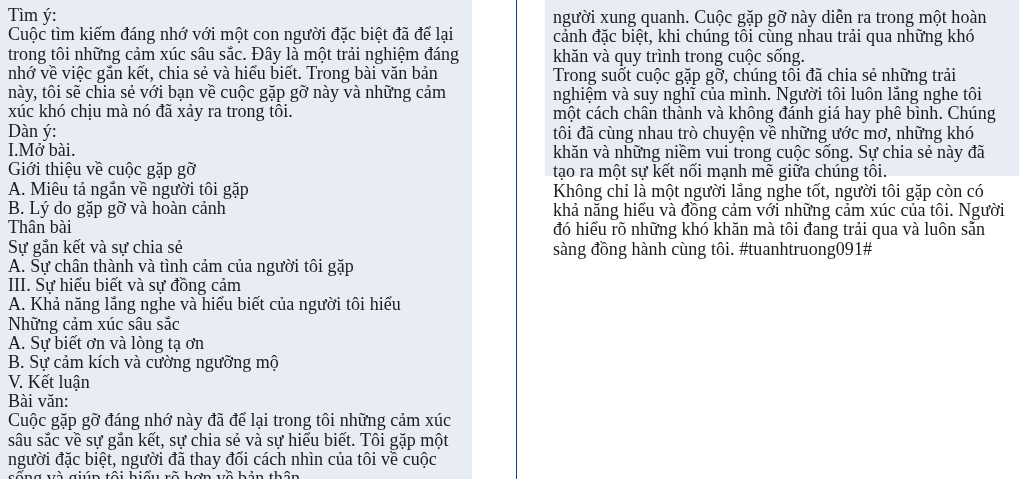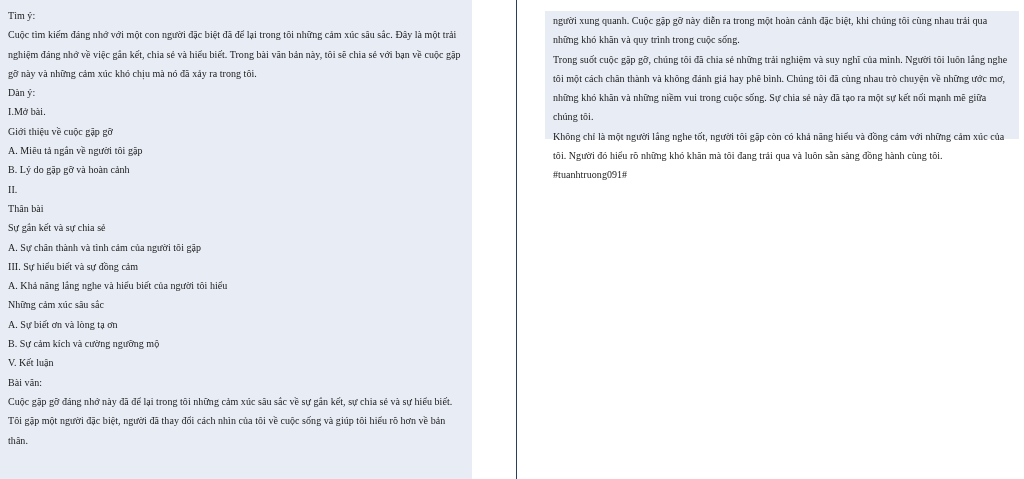--- a/index.html
+++ b/index.html
@@ -18,38 +18,37 @@
     width: 1024px;
     height: 479px;
     background: #ffffff;
   }
   .column {
     position: absolute;
     box-sizing: border-box;
     background: #e8ecf5;
     color: #1b1b1b;
     font-family: "Liberation Serif", serif;
-    font-size: 10px;
+    font-size: 18px;
     line-height: 19.3px;
     letter-spacing: 0.05px;
   }
   .col-left {
     left: 0px;
     top: 0px;
     width: 472px;
     height: 479px;
     padding: 6px 8px 0px 8px;
   }
   .col-right {
     left: 545px;
     top: 0px;
     width: 474px;
-    height: 128px;
-    padding: 0px 8px 0px 8px;
-    margin-top: 11px;
+    height: 176px;
+    padding: 8px 8px 0px 8px;
   }
   .divider {
     position: absolute;
     left: 516px;
     top: 0px;
     width: 1px;
     height: 479px;
     background: #2b3f5c;
   }
   .para {
@@ -66,21 +65,20 @@
 <div class="page">
 
   <div class="column col-left">
     <div class="para">Tìm ý:</div>
     <div class="para">Cuộc tìm kiếm đáng nhớ với một con người đặc biệt đã để lại trong tôi những cảm xúc sâu sắc. Đây là một trải nghiệm đáng nhớ về việc gắn kết, chia sẻ và hiểu biết. Trong bài văn bản này, tôi sẽ chia sẻ với bạn về cuộc gặp gỡ này và những cảm xúc khó chịu mà nó đã xảy ra trong tôi.</div>
     <div class="para">Dàn ý:</div>
     <div class="para">I.Mở bài.</div>
     <div class="para">Giới thiệu về cuộc gặp gỡ</div>
     <div class="para">A. Miêu tả ngắn về người tôi gặp</div>
     <div class="para">B. Lý do gặp gỡ và hoàn cảnh</div>
-    <div class="para">II.</div>
     <div class="para">Thân bài</div>
     <div class="para">Sự gắn kết và sự chia sẻ</div>
     <div class="para">A. Sự chân thành và tình cảm của người tôi gặp</div>
     <div class="para">III. Sự hiểu biết và sự đồng cảm</div>
     <div class="para">A. Khả năng lắng nghe và hiểu biết của người tôi hiểu</div>
     <div class="para">Những cảm xúc sâu sắc</div>
     <div class="para">A. Sự biết ơn và lòng tạ ơn</div>
     <div class="para">B. Sự cảm kích và cường ngưỡng mộ</div>
     <div class="para">V. Kết luận</div>
     <div class="para">Bài văn:</div>

